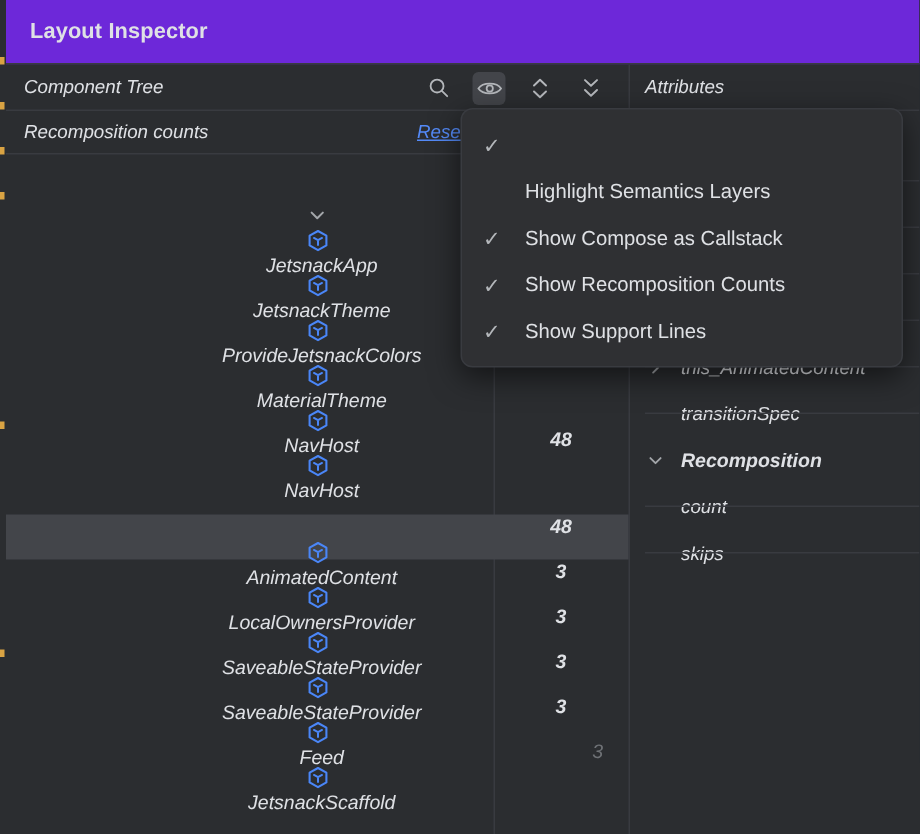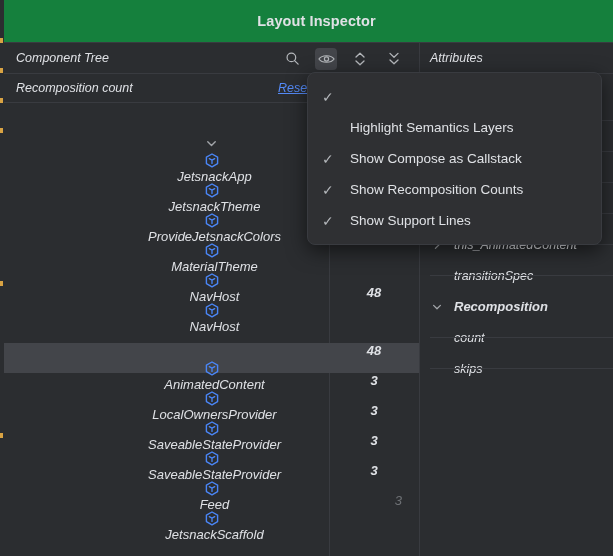--- a/index.html
+++ b/index.html
@@ -12,25 +12,24 @@
   }
   #app { position: relative; width: 613px; height: 556px; }
 
   
   .gutter { position: absolute; left: 0; top: 0; width: 4px; height: 556px; background: #2b2d30; z-index: 5; }
   .gmark { position: absolute; left: 0; width: 3px; height: 5px; background: #d9a343; }
 
   
   .titlebar {
     position: absolute; left: 4px; top: 0; right: 0; height: 43px;
-    background: #15803d;
+    background: #6d28d9;
     display: flex; align-items: center;
     padding-left: 16px;
     border-bottom: 1px solid #393b40;
-    justify-content: center;
   }
   .titlebar .ttl { font-size: 14.5px; font-weight: bold; color: #dfe1e5; letter-spacing: .1px; }
 
   
   .body { position: absolute; left: 4px; top: 43px; right: 0; bottom: 0; display: flex; font-style: italic; }
   .leftpane { width: 416px; position: relative; background: #2b2d30; border-right: 1px solid #393b40; }
   .rightpane { flex: 1; position: relative; background: #2b2d30; }
 
   
   .tree-head {
@@ -144,21 +143,21 @@
           <div class="ticon">
             <svg width="14" height="16" viewBox="0 0 14 16">
                 <polyline points="3,2.4 7,6.2 11,2.4" fill="none" stroke="#b4b7bb" stroke-width="1.3" stroke-linecap="round" stroke-linejoin="round"></polyline>
                 <polyline points="3,9 7,12.8 11,9" fill="none" stroke="#b4b7bb" stroke-width="1.3" stroke-linecap="round" stroke-linejoin="round"></polyline>
               </svg>
           </div>
         </div>
       </div>
 
       <div class="recomp-bar">
-        <span class="lbl">Recomposition count</span>
+        <span class="lbl">Recomposition counts</span>
         <span class="reset">Reset</span>
       </div>
 
       <div class="tree">
         <div class="colsep"></div>
         <div id="tree-rows">
             <div class="row">
               <div style="width: 10px; flex: 0 0 auto;"></div>
               <div class="chev">
                 <svg width="11" height="11" viewBox="0 0 10 10">

